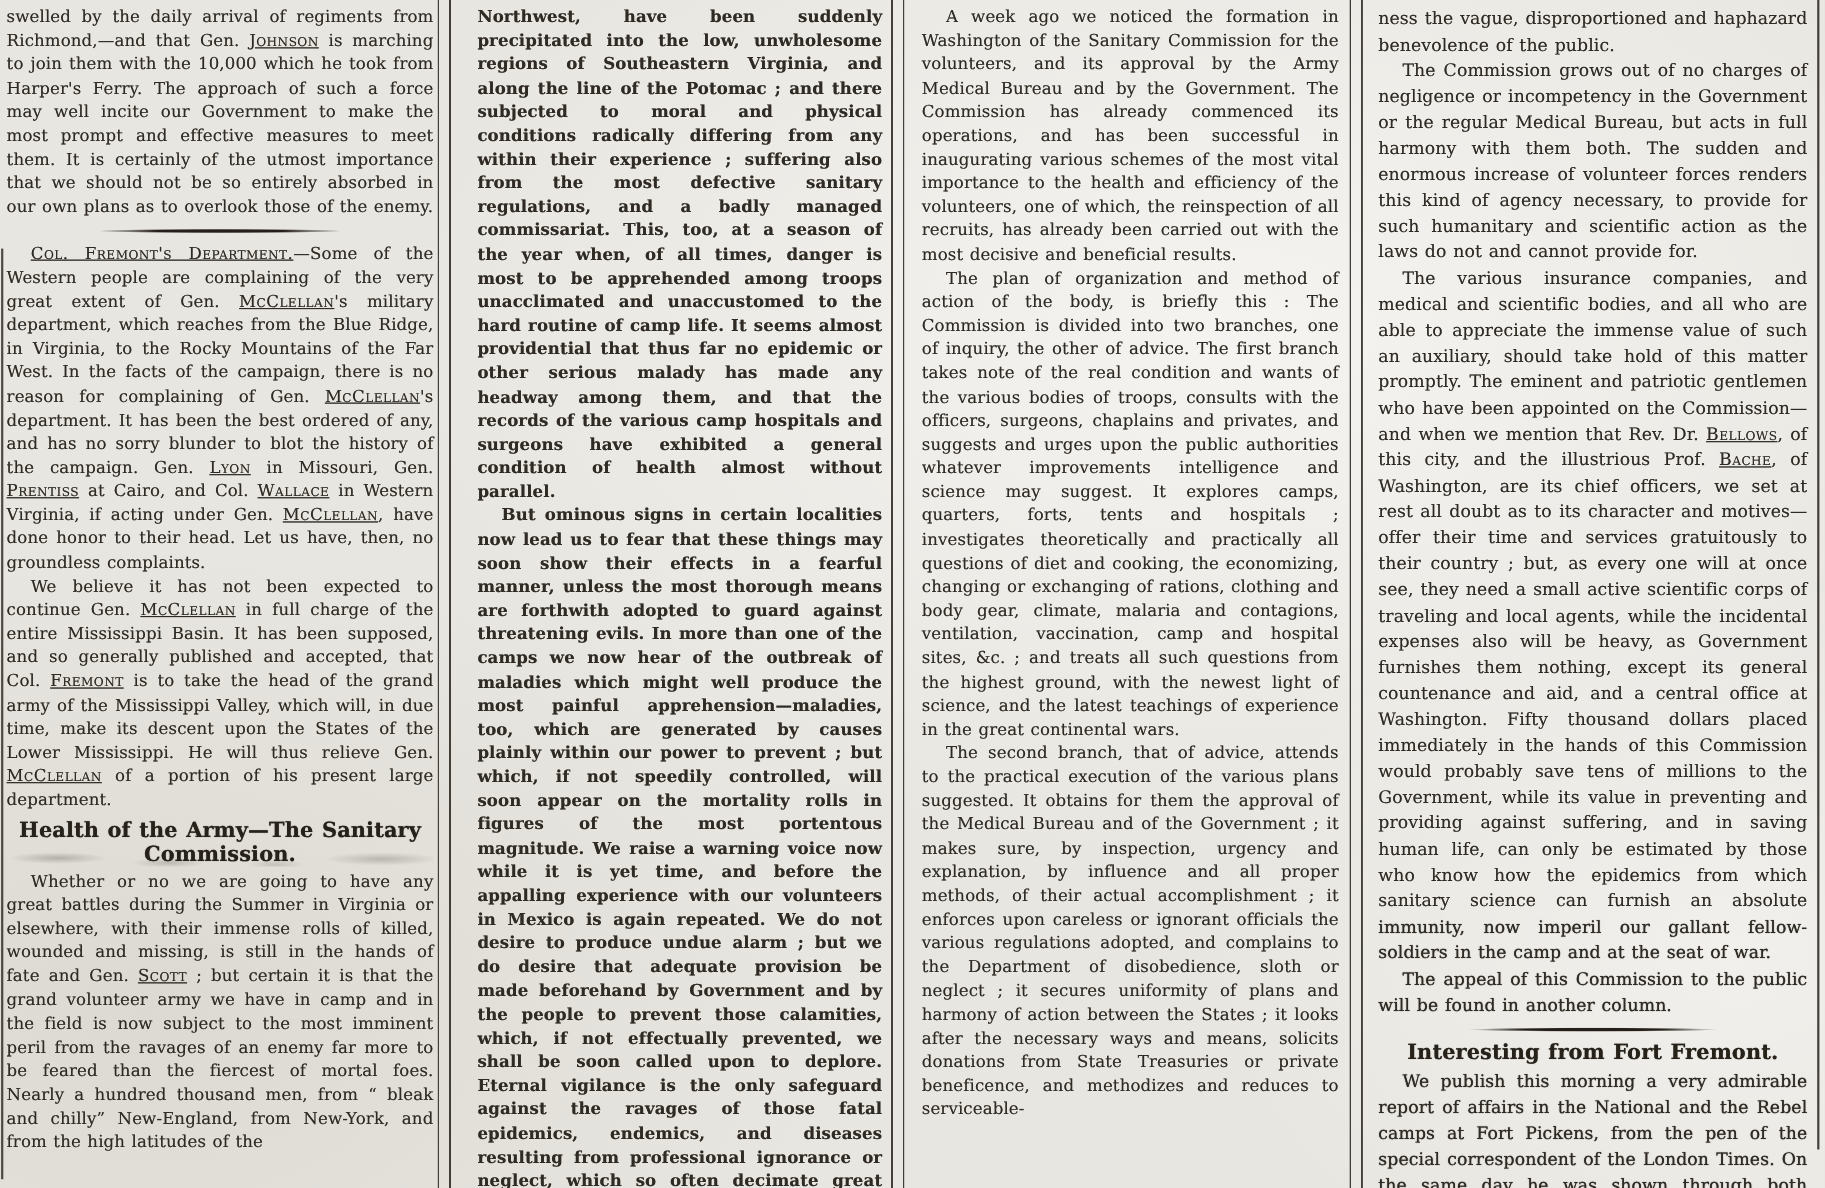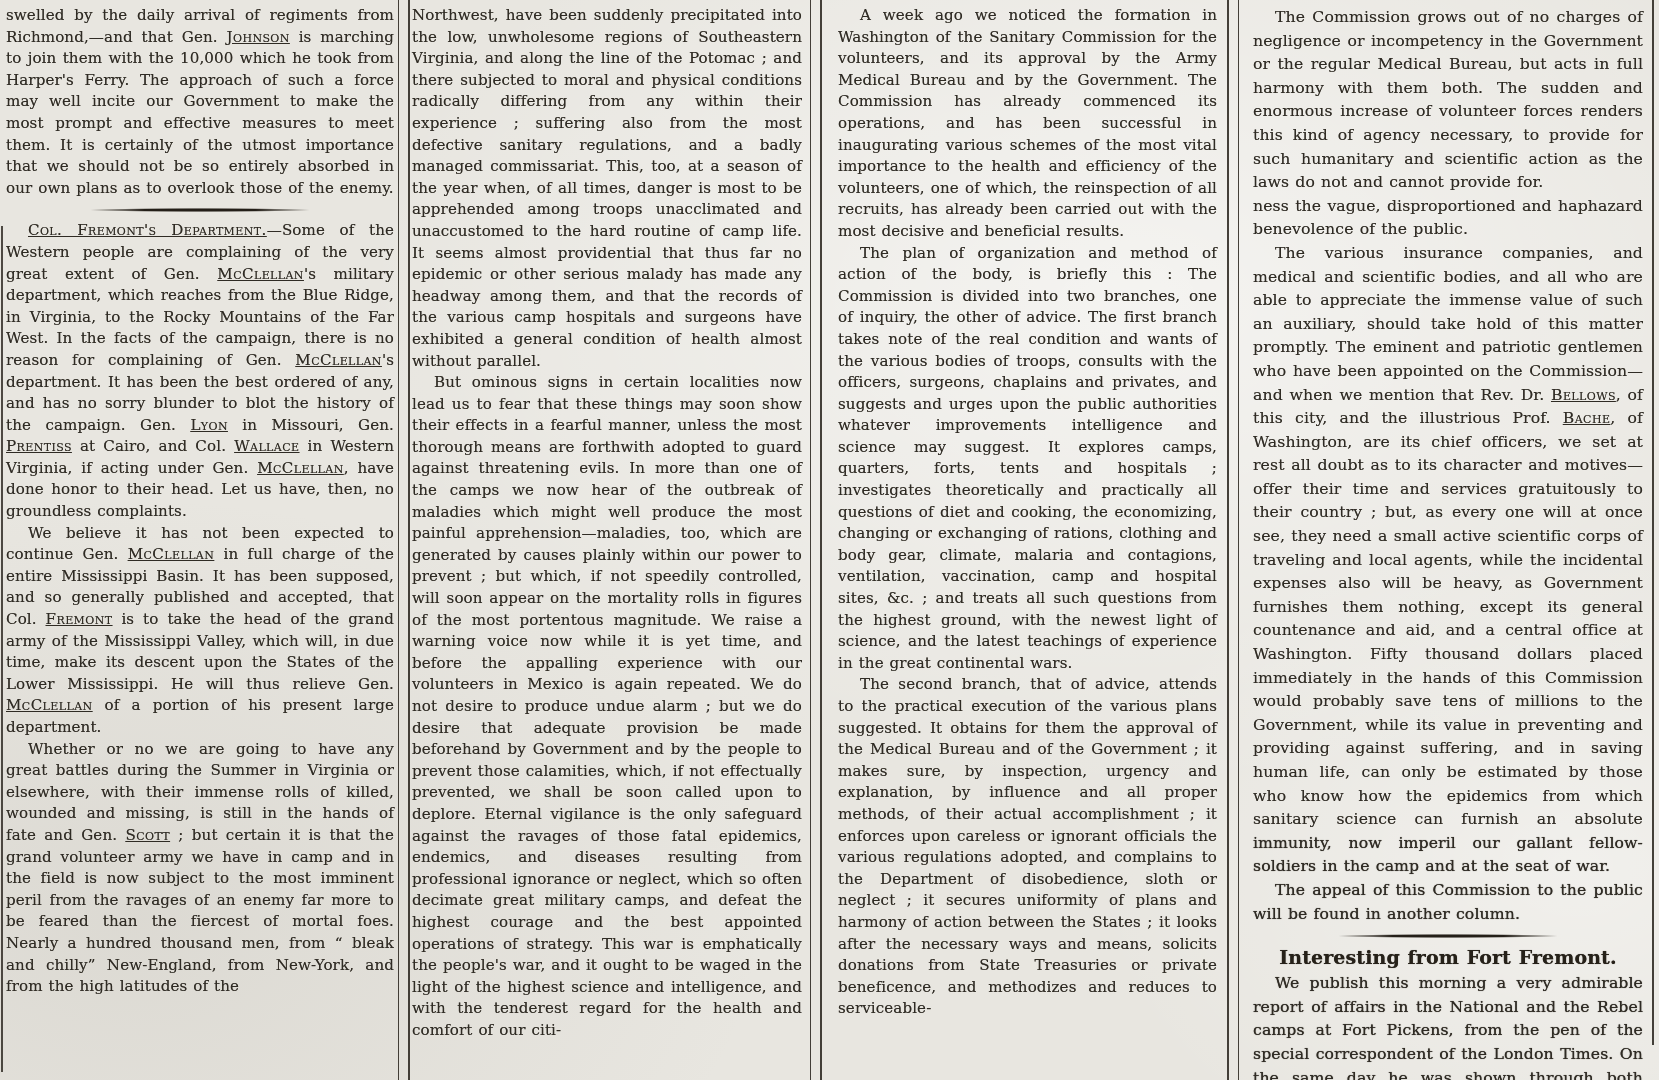--- a/index.html
+++ b/index.html
@@ -16,21 +16,21 @@
   .cols{display:flex;height:100%;}
   .col{
     box-sizing:border-box;height:100%;overflow:hidden;
     font-size:15.1px;line-height:21.6px;
     text-align:justify;
     letter-spacing:.1px;word-spacing:1px;
     text-shadow:0 0 .4px rgba(47,43,36,.55);
     padding-top:5px;
   }
   .col-0{width:398px;padding-left:6px;padding-right:4px;}
-  .col-1{width:400px;padding-left:2px;padding-right:8px;}
+  .col-1{width:400px;padding-left:24px;padding-right:8px;font-weight:bold;}
   .col-2{width:405px;padding-left:16px;padding-right:10px;}
   .col-3{width:414px;padding-left:14px;padding-right:10px;font-size:15.7px;line-height:23.6px;}
   .divider{
     width:12px;flex:none;
     background:linear-gradient(90deg,
       rgba(38,33,26,.85) 0 1.5px,
       rgba(38,33,26,0) 1.5px calc(100% - 1.5px),
       rgba(38,33,26,.85) calc(100% - 1.5px) 100%);
   }
   .edge-left{position:absolute;left:1px;top:226px;bottom:8px;width:2px;background:rgba(38,33,26,.8);}
@@ -63,37 +63,38 @@
 
 <div class="page">
   <div class="edge-left"></div>
   <div class="edge-right"></div>
   <div class="cols">
     <div class="col col-0">
         <p class="para"><span>swelled by the daily arrival of regiments from Richmond,—and that Gen. </span><span class="sc">Johnson</span><span> is marching to join them with the 10,000 which he took from Harper's Ferry.  The approach of such a force may well incite our Government to make the most prompt and effective measures to meet them.  It is certainly of the utmost importance that we should not be so entirely absorbed in our own plans as to overlook those of the enemy.</span></p>
         <div class="rule"></div>
         <p class="para indent"><span class="sc">Col. Fremont's Department.</span><span>—Some of the Western people are complaining of the very great extent of Gen. </span><span class="sc">McClellan</span><span>'s military department, which reaches from the Blue Ridge, in Virginia, to the Rocky Mountains of the Far West.  In the facts of the campaign, there is no reason for complaining of Gen. </span><span class="sc">McClellan</span><span>'s department.  It has been the best ordered of any, and has no sorry blunder to blot the history of the campaign.  Gen. </span><span class="sc">Lyon</span><span> in Missouri, Gen. </span><span class="sc">Prentiss</span><span> at Cairo, and Col. </span><span class="sc">Wallace</span><span> in Western Virginia, if acting under Gen. </span><span class="sc">McClellan</span><span>, have done honor to their head.  Let us have, then, no groundless complaints.</span></p>
         <p class="para indent"><span>We believe it has not been expected to continue Gen. </span><span class="sc">McClellan</span><span> in full charge of the entire Mississippi Basin.  It has been supposed, and so generally published and accepted, that Col. </span><span class="sc">Fremont</span><span> is to take the head of the grand army of the Mississippi Valley, which will, in due time, make its descent upon the States of the Lower Mississippi. He will thus relieve Gen. </span><span class="sc">McClellan</span><span> of a portion of his present large department.</span></p>
+        <h2 class="headline smudged">Health of the Army—The Sanitary Commission.</h2>
         <p class="para indent"><span>Whether or no we are going to have any great battles during the Summer in Virginia or elsewhere, with their immense rolls of killed, wounded and missing, is still in the hands of fate and Gen. </span><span class="sc">Scott</span><span> ; but certain it is that the grand volunteer army we have in camp and in the field is now subject to the most imminent peril from the ravages of an enemy far more to be feared than the fiercest of mortal foes.  Nearly a hundred thousand men, from “ bleak and chilly” New-England, from New-York, and from the high latitudes of the</span></p>
       </div>
     <div class="divider"></div>
     <div class="col col-1">
         <p class="para"><span>Northwest, have been suddenly precipitated into the low, unwholesome regions of Southeastern Virginia, and along the line of the Potomac ; and there subjected to moral and physical conditions radically differing from any within their experience ; suffering also from the most defective sanitary regulations, and a badly managed commissariat.  This, too, at a season of the year when, of all times, danger is most to be apprehended among troops unacclimated and unaccustomed to the hard routine of camp life.  It seems almost providential that thus far no epidemic or other serious malady has made any headway among them, and that the records of the various camp hospitals and surgeons have exhibited a general condition of health almost without parallel.</span></p>
         <p class="para indent"><span>But ominous signs in certain localities now lead us to fear that these things may soon show their effects in a fearful manner, unless the most thorough means are forthwith adopted to guard against threatening evils.  In more than one of the camps we now hear of the outbreak of maladies which might well produce the most painful apprehension—maladies, too, which are generated by causes plainly within our power to prevent ; but which, if not speedily controlled, will soon appear on the mortality rolls in figures of the most portentous magnitude.  We raise a warning voice now while it is yet time, and before the appalling experience with our volunteers in Mexico is again repeated.  We do not desire to produce undue alarm ; but we do desire that adequate provision be made beforehand by Government and by the people to prevent those calamities, which, if not effectually prevented, we shall be soon called upon to deplore.  Eternal vigilance is the only safeguard against the ravages of those fatal epidemics, endemics, and diseases resulting from professional ignorance or neglect, which so often decimate great military camps, and defeat the highest courage and the best appointed operations of strategy.  This war is emphatically the people's war, and it ought to be waged in the light of the highest science and intelligence, and with the tenderest regard for the health and comfort of our citi-</span></p>
       </div>
     <div class="divider"></div>
     <div class="col col-2">
         <p class="para indent"><span>A week ago we noticed the formation in Washington of the Sanitary Commission for the volunteers, and its approval by the Army Medical Bureau and by the Government.  The Commission has already commenced its operations, and has been successful in inaugurating various schemes of the most vital importance to the health and efficiency of the volunteers, one of which, the reinspection of all recruits, has already been carried out with the most decisive and beneficial results.</span></p>
         <p class="para indent"><span>The plan of organization and method of action of the body, is briefly this : The Commission is divided into two branches, one of </span><span class="it">inquiry</span><span>, the other of </span><span class="it">advice</span><span>.  The first branch takes note of the real condition and wants of the various bodies of troops, consults with the officers, surgeons, chaplains and privates, and suggests and urges upon the public authorities whatever improvements intelligence and science may suggest.  It explores camps, quarters, forts, tents and hospitals ; investigates theoretically and practically all questions of diet and cooking, the economizing, changing or exchanging of rations, clothing and body gear, climate, malaria and contagions, ventilation, vaccination, camp and hospital sites, &amp;c. ; and treats all such questions from the highest ground, with the newest light of science, and the latest teachings of experience in the great continental wars.</span></p>
         <p class="para indent"><span>The second branch, that of </span><span class="it">advice</span><span>, attends to the practical execution of the various plans suggested.  It obtains for them the approval of the Medical Bureau and of the Government ; it makes sure, by inspection, urgency and explanation, by influence and all proper methods, of their actual accomplishment ; it enforces upon careless or ignorant officials the various regulations adopted, and complains to the Department of disobedience, sloth or neglect ; it secures uniformity of plans and harmony of action between the States ;  it looks after the necessary ways and means, solicits donations from State Treasuries or private beneficence, and methodizes and reduces to serviceable-</span></p>
       </div>
     <div class="divider"></div>
     <div class="col col-3">
+        <p class="para"><span>ness the vague, disproportioned and haphazard benevolence of the public.</span></p>
         <p class="para indent"><span>The Commission grows out of no charges of negligence or incompetency in the Government or the regular Medical Bureau, but acts in full harmony with them both.  The sudden and enormous increase of volunteer forces renders this kind of agency necessary, to provide for such humanitary and scientific action as the laws do not and cannot provide for.</span></p>
-        <p class="para"><span>ness the vague, disproportioned and haphazard benevolence of the public.</span></p>
         <p class="para indent"><span>The various insurance companies, and medical and scientific bodies, and all who are able to appreciate the immense value of such an auxiliary, should take hold of this matter promptly.  The eminent and patriotic gentlemen who have been appointed on the Commission—and when we mention that Rev. Dr. </span><span class="sc">Bellows</span><span>, of this city, and the illustrious Prof. </span><span class="sc">Bache</span><span>, of Washington, are its chief officers, we set at rest all doubt as to its character and motives—offer their time and services gratuitously to their country ; but, as every one will at once see, they need a small active scientific corps of traveling and local agents, while the incidental expenses also will be heavy, as Government furnishes them nothing, except its general countenance and aid, and a central office at Washington.  Fifty thousand dollars placed immediately in the hands of this Commission would probably save tens of millions to the Government, while its value in preventing and providing against suffering, and in saving human life, can only be estimated by those who know how the epidemics from which sanitary science can furnish an absolute </span><span class="hv">immunity, now imperil our gallant fellow-soldiers in the camp and at the seat of war.</span></p>
         <p class="para indent heavy"><span>The appeal of this Commission to the public will be found in another column.</span></p>
         <div class="rule"></div>
         <h2 class="headline">Interesting from Fort Fremont.</h2>
         <p class="para indent heavy"><span>We publish this morning a very admirable report of affairs in the National and the Rebel camps at Fort Pickens, from the pen of the special correspondent of the London </span><span class="it">Times</span><span>.  On the same day he was shown through both camps by their commanding officers, and permitted to explore and examine every preparation made on either side.  Such a thing, as</span></p>
       </div>
   </div>
 </div>
 
 </body></html>

